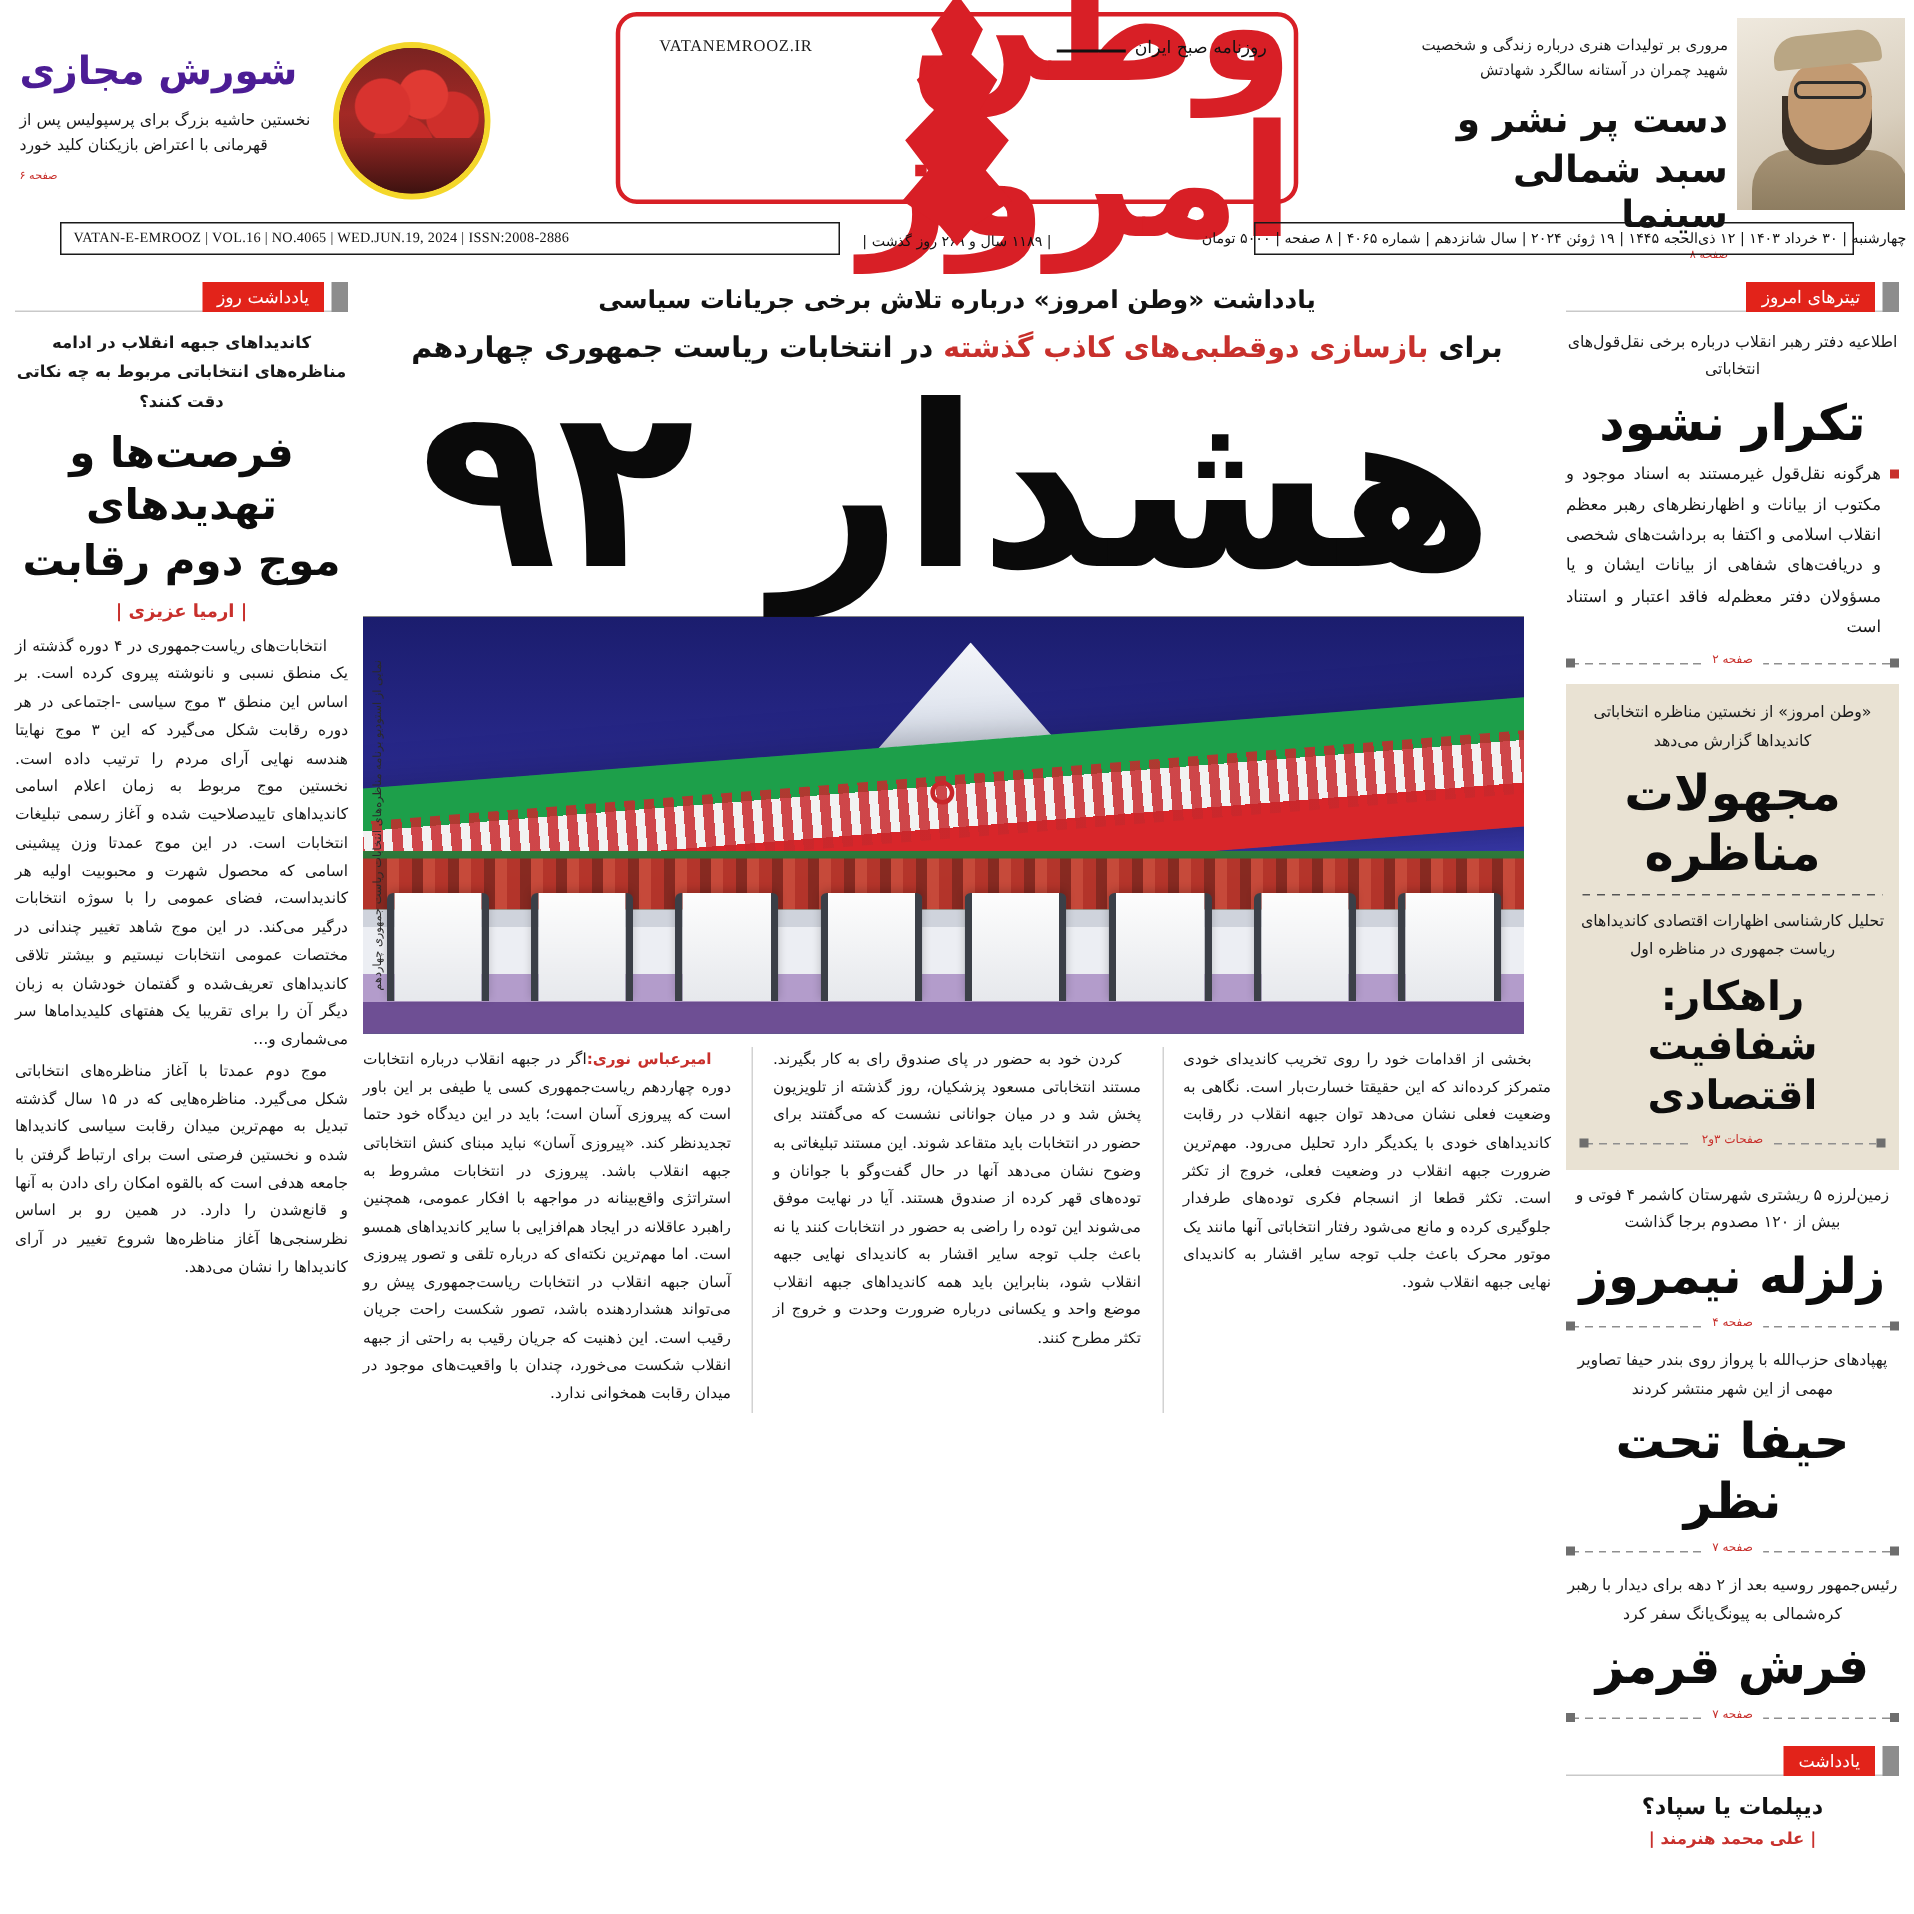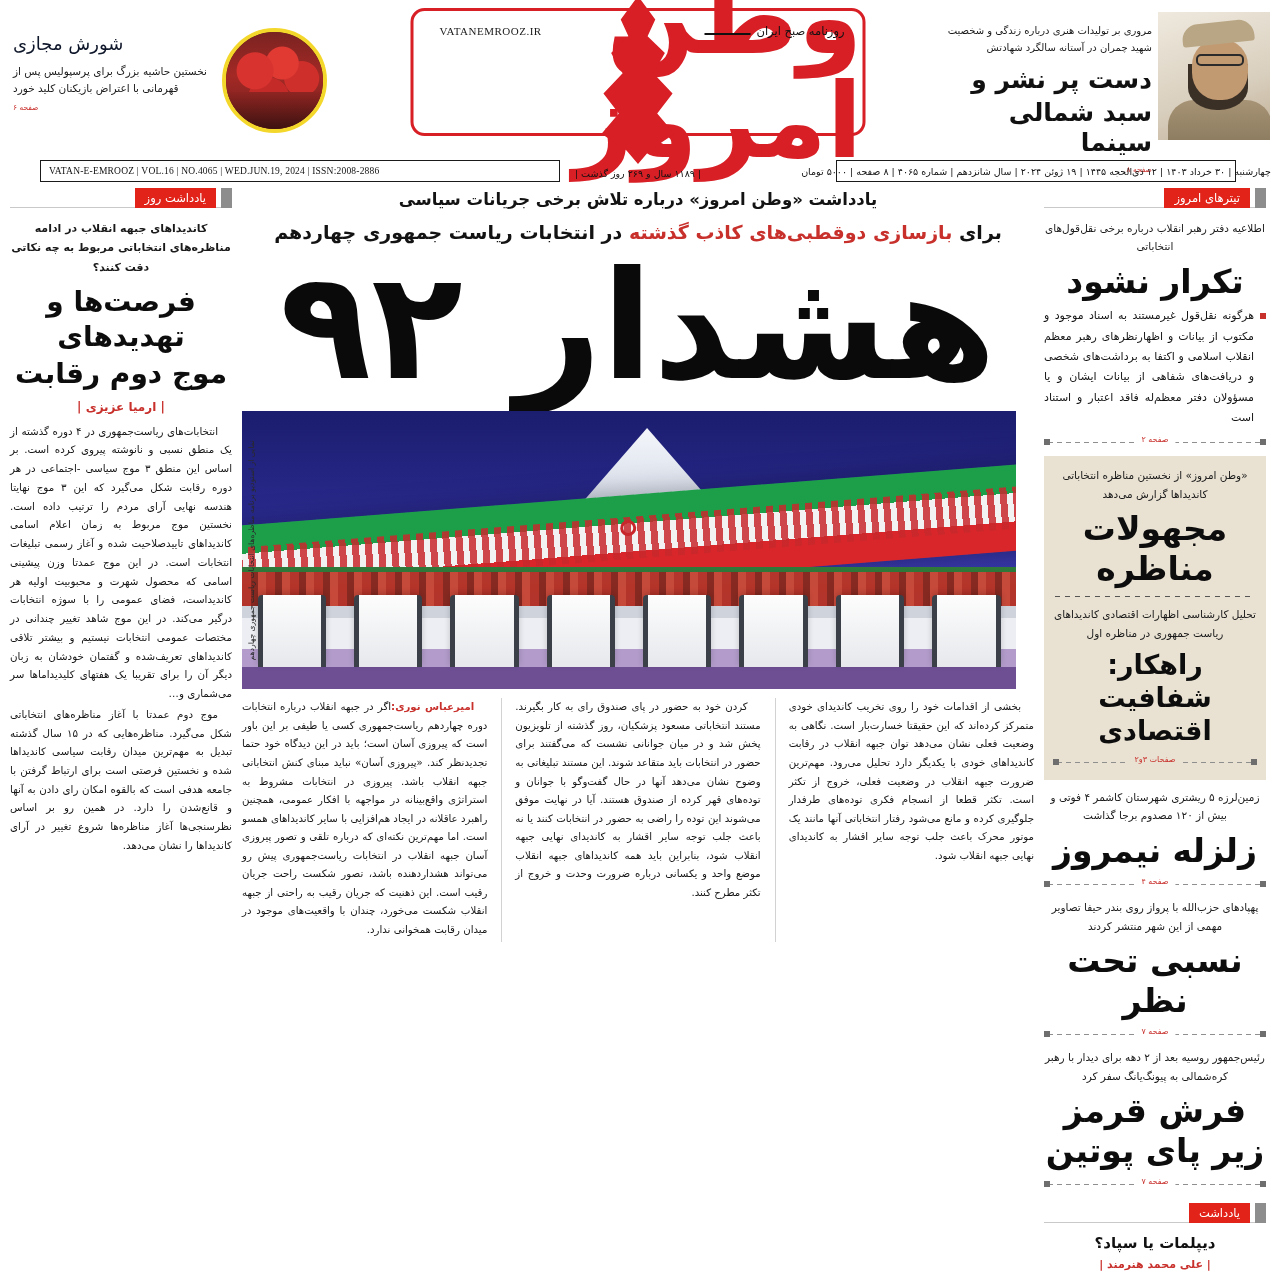--- a/index.html
+++ b/index.html
@@ -28,21 +28,21 @@
       radial-gradient(circle at 78% 48%, #cf2f2b 0 17px, transparent 18px),
       radial-gradient(circle at 44% 68%, #c42b28 0 20px, transparent 21px),
       linear-gradient(180deg,#7a2321 0%,#a32925 45%,#6d1f1d 100%);
   }
   .sport-photo:after{
     content:""; position:absolute; left:0; right:0; top:62%; bottom:0;
     background:linear-gradient(180deg,#8f2522,#3d1210);
   }
   .sport-text { position:absolute; right:132px; top:34px; width:200px; text-align:left; }
   .sport-title {
-    font-size:18px; font-weight:400; color:#0f172a; letter-spacing:-.5px; line-height:1.1;
+    font-size:26px; font-weight:700; color:#4c1d95; letter-spacing:-.5px; line-height:1.1;
   }
   .sport-sub { margin-top:9px; font-size:10.5px; line-height:1.65; color:#1a1a1a; }
   .sport-page { margin-top:6px; font-size:7.5px; color:#c8302c; }
 
   .mh-center { position:absolute; left:345px; top:0; width:586px; height:152px; }
   .logo-box {
     position:absolute; left:50%; transform:translateX(-50%); top:8px;
     width:455px; height:128px; border:3px solid #d81f26; border-radius:14px;
     background:#fff;
   }
@@ -84,21 +84,21 @@
   .p-glass{ position:absolute; left:38px; top:42px; width:48px; height:12px;
             border:2px solid #2b2b2b; border-radius:5px; }
   .p-body { position:absolute; left:10px; top:88px; width:104px; height:46px;
             background:linear-gradient(180deg,#a79375,#8a7a5e); border-radius:26px 26px 0 0; }
   .cine-text { position:absolute; right:124px; top:22px; width:208px; text-align:right; }
   .cine-sub { font-size:10px; line-height:1.7; color:#1a1a1a; }
   .cine-title { margin-top:9px; font-size:25px; font-weight:700; line-height:1.22; color:#111; }
   .cine-page { margin-top:6px; font-size:7.5px; color:#c8302c; }
 
   
-  .infobar { position:absolute; top:160px; left:0; width:100%; height:24px;text-align:center; }
+  .infobar { position:absolute; top:148px; left:0; width:100%; height:24px;text-align:center; }
   .ib-box {
     position:absolute; top:0; height:22px; border:1px solid #1a1a1a;
     display:flex; align-items:center; font-size:9.5px; white-space:nowrap;
   }
   .ib-left { left:40px; width:520px; padding:0 8px; justify-content:space-between;
              font-family:"Liberation Serif",serif; letter-spacing:.2px; direction:ltr; }
   .ib-right { right:40px; width:400px; padding:0 10px; justify-content:center; }
   .ib-center { left:50%; transform:translateX(-50%); border:none; font-size:9.5px; top:2px; }
 
   
@@ -287,32 +287,31 @@
         <div class="hl-xl">زلزله نیمروز</div>
         <div class="pg-rule">
           <span class="sq l"></span>
           <span class="sq r"></span>
           <span class="lbl">صفحه ۴</span>
         </div>
       </div>
 
       <div>
         <div class="kicker">پهپادهای حزب‌الله با پرواز روی بندر حیفا تصاویر مهمی از این شهر منتشر کردند</div>
-        <div class="hl-xl">نسبی تحت نظر</div>
+        <div class="hl-xl">حیفا تحت نظر</div>
         <div class="pg-rule">
           <span class="sq l"></span>
           <span class="sq r"></span>
           <span class="lbl">صفحه ۷</span>
         </div>
       </div>
 
       <div>
         <div class="kicker">رئیس‌جمهور روسیه بعد از ۲ دهه برای دیدار با رهبر کره‌شمالی به پیونگ‌یانگ سفر کرد</div>
         <div class="hl-xl" style="margin-bottom:0">فرش قرمز</div>
-        <div class="hl-xl" style="margin-top:0">زیر پای پوتین</div>
         <div class="pg-rule">
           <span class="sq l"></span>
           <span class="sq r"></span>
           <span class="lbl">صفحه ۷</span>
         </div>
       </div>
 
       <div style="margin-top:10px">
         <div class="sec-head">
           <div class="sec-rule"></div>

